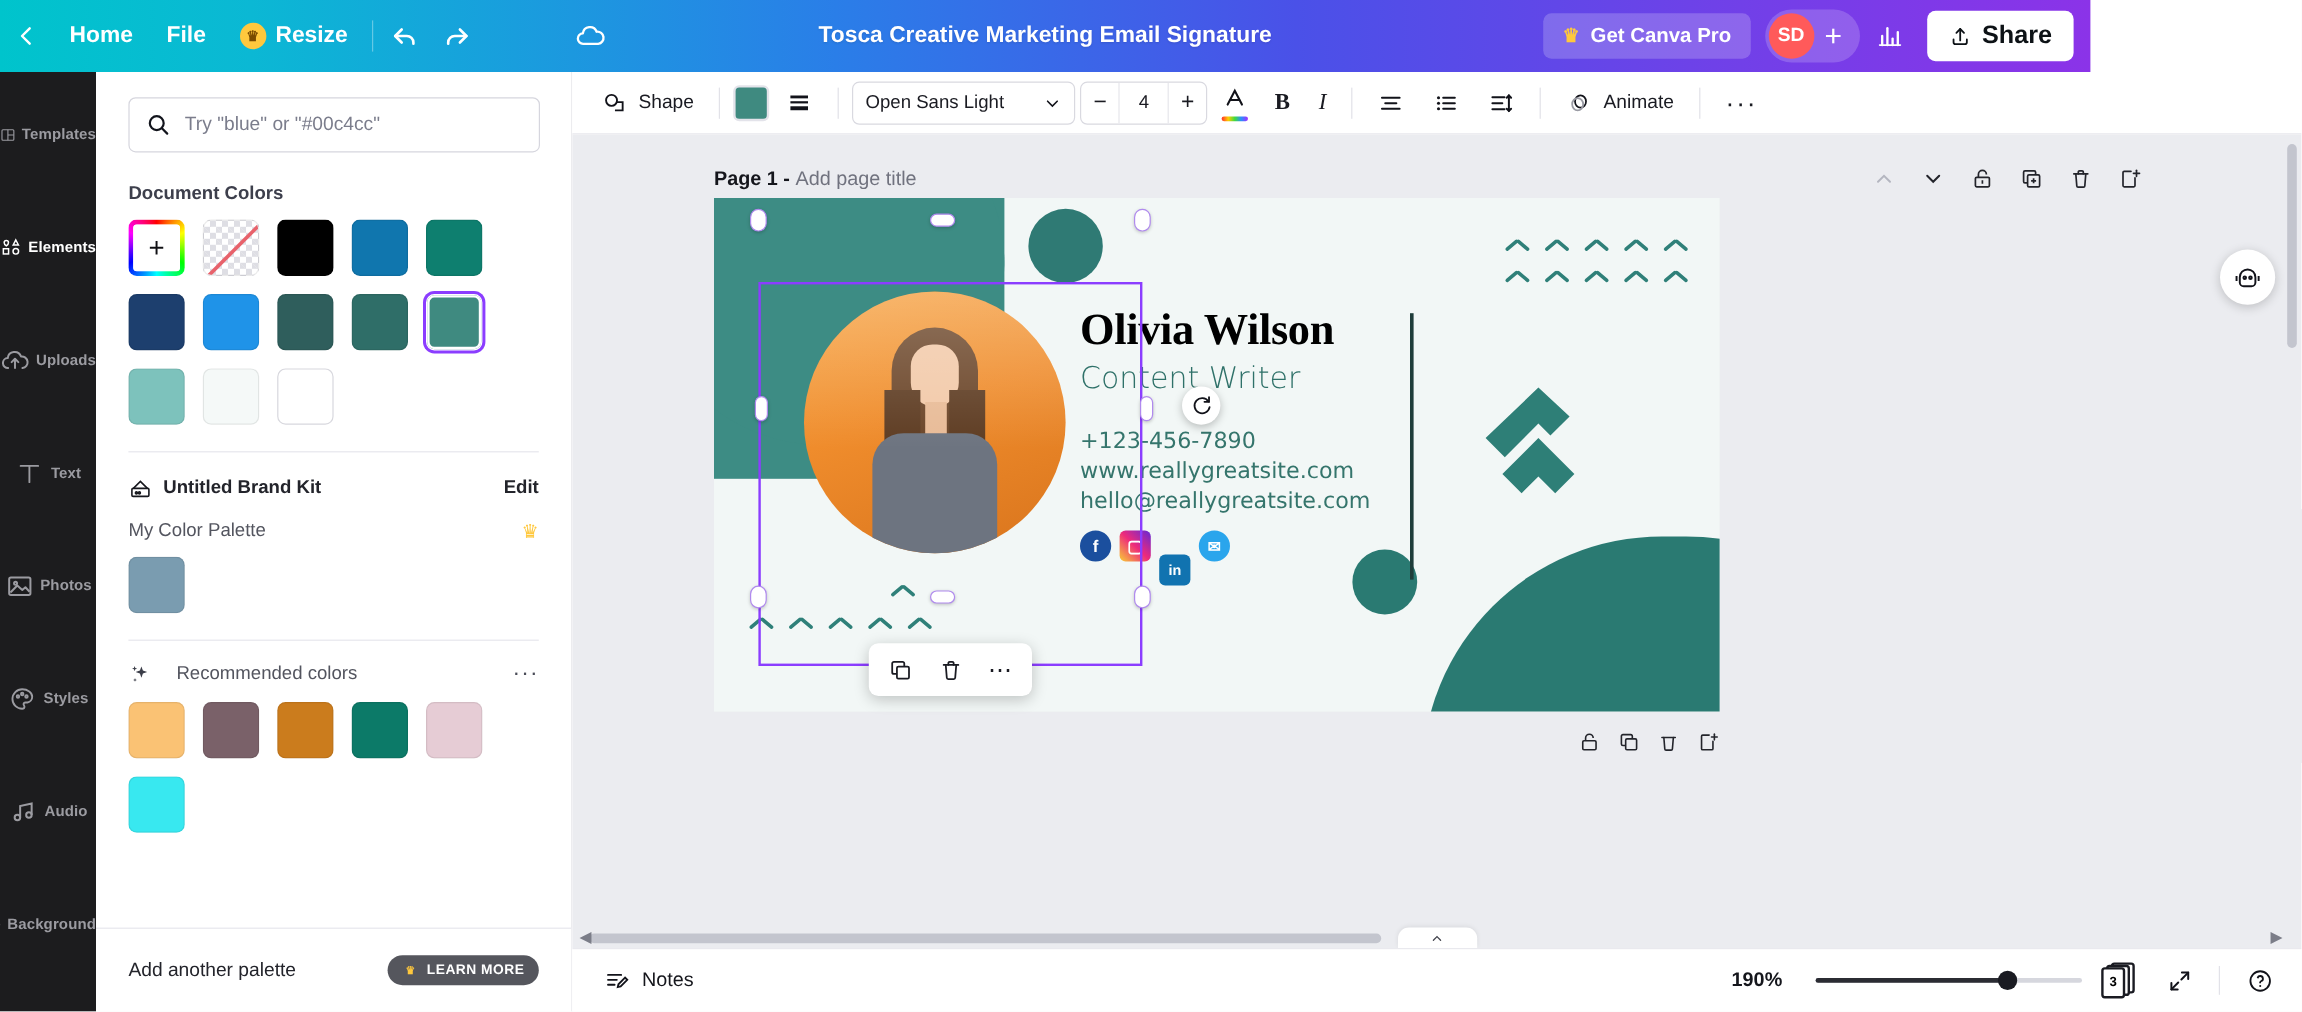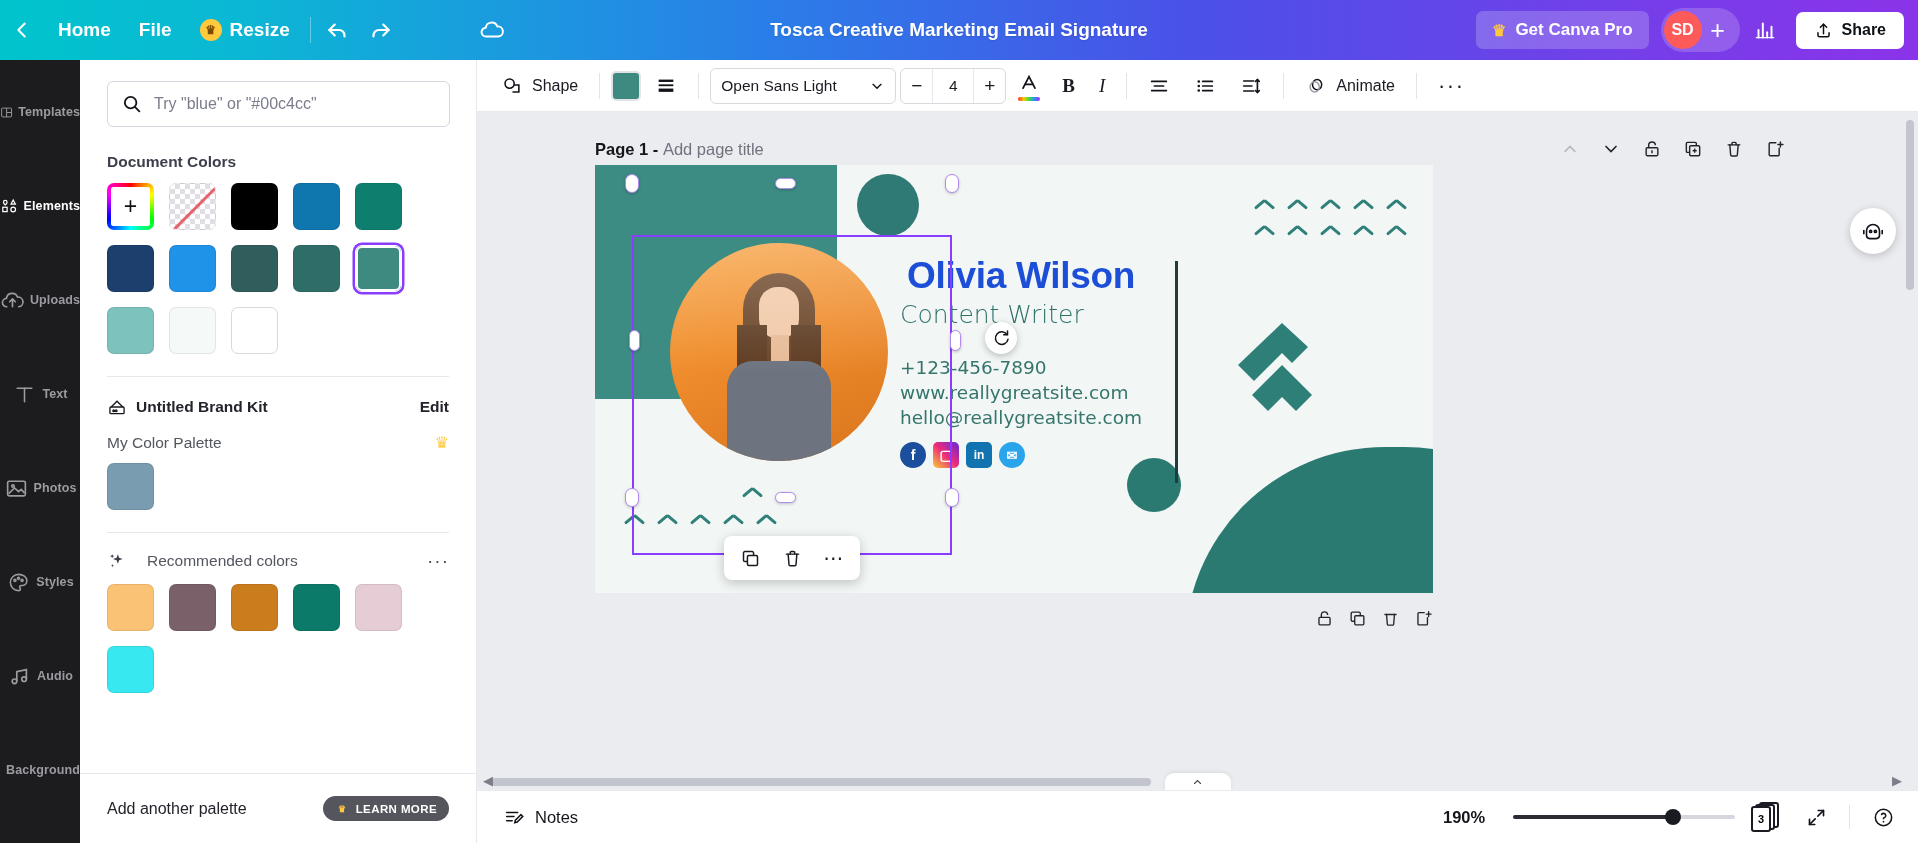--- a/index.html
+++ b/index.html
@@ -6,21 +6,21 @@
   html, body {
     width: 1918px; height: 843px;
     font-family: "Liberation Sans", sans-serif;
     overflow: hidden;
     background: #ffffff;
   }
   body { position: relative; }
 
   
   .topbar {
-    position: absolute; top: 0; left: 0; width: 1918px; height: 60px;
+    position: absolute; top: 0; left: 0; width: 1742px; height: 60px;
     background: linear-gradient(90deg, #00c4cc 0%, #0bb8d4 12%, #2a7ee8 40%, #4a51e8 62%, #6f41e8 82%, #8b33e8 100%);
     display: flex; align-items: center; color: #fff;
   }
   .tb-back { width: 44px; display: flex; align-items: center; justify-content: center; cursor: pointer; }
   .tb-back svg { width: 22px; height: 22px; }
   .tb-item {
     font-size: 19px; font-weight: bold; color: #fff;
     padding: 8px 14px; border-radius: 6px; cursor: pointer;
     display: flex; align-items: center; gap: 8px; white-space: nowrap;
   }
@@ -52,21 +52,21 @@
   }
   .avatar-group { display: flex; align-items: center; background: rgba(255,255,255,0.18); border-radius: 22px; padding: 3px 6px 3px 3px; margin-left: 8px; cursor:pointer;}
   .avatar {
     width: 38px; height: 38px; border-radius: 50%;
     background: #ff5a5a; color: #fff; font-weight: bold; font-size: 16px;
     display: flex; align-items: center; justify-content: center;
   }
   .plus-btn { width: 32px; height: 32px; display:flex; align-items:center; justify-content:center; font-size: 25px; font-weight: 300; color:#fff; cursor:pointer;}
   .share-btn {
     background: #fff; color: #0d1216; border-radius: 7px;
-    padding: 9px 18px; font-size: 16px; font-weight: 600;
+    padding: 9px 18px; font-size: 21px; font-weight: 600;
     display: flex; align-items: center; gap: 9px; cursor: pointer; margin-left: 6px;
   }
   .share-btn svg { width: 19px; height: 19px; }
 
   
   .rail {
     position: absolute; top: 60px; left: 0; width: 80px; height: 783px;
     background: #1c1c1e; display: flex; flex-direction: column;
     align-items: center; padding-top: 14px;
   }
@@ -240,31 +240,31 @@
 
   .chev-group { position: absolute; display: flex; gap: 14px; }
   .chev-mark { position:relative; width: 19px; height: 13px; }
   .chev-mark::before, .chev-mark::after {
     content:''; position:absolute; top: 2px; width: 13px; height: 3.4px; background: #2f8079; border-radius:2px;
   }
   .chev-mark::before { left: 0; transform: rotate(-40deg); transform-origin: left center;}
   .chev-mark::after { right: 0; transform: rotate(40deg); transform-origin: right center;}
 
   .info-block { position: absolute; left: 305px; top: 92px; }
-  .nm { font-size: 37px; font-weight: bold; color: #1d4ed8; letter-spacing: -.3px; line-height: 1.05;
-        font-family: Liberation Sans, sans-serif; text-align: center;}
+  .nm { font-size: 37px; font-weight: bold; color: #000000; letter-spacing: -.3px; line-height: 1.05;
+        font-family: Liberation Serif, serif;}
   .role { font-size: 25px; color: #2f7169; font-weight: 300; margin-top: 5px; line-height:1.1;
           font-family: "DejaVu Sans", sans-serif;}
   .contact { margin-top: 28px; font-size: 18.5px; color: #35756c; line-height: 1.33;
              font-family: "DejaVu Sans", sans-serif;}
   .social { display: flex; gap: 7px; margin-top: 12px; }
   .soc { width: 26px; height: 26px; border-radius: 5px; display:flex; align-items:center; justify-content:center; color:#fff; font-size: 14px; font-weight:bold;}
   .soc.fb { background:#1b4f9e; border-radius:50%; }
   .soc.ig { background: linear-gradient(45deg,#f9ce34,#ee2a7b,#6228d7); }
-  .soc.li { background:#1173b0; }
+  .soc.li { background:#1173b0;margin-top:20px; }
   .soc.tw { background:#2aa5ec; border-radius:50%; }
   .vbar { position: absolute; left: 580px; top: 96px; width: 2.5px; height: 222px; background: #1f3d3a; }
   .logo-mark { position: absolute; left: 625px; top: 152px; width: 140px; height: 118px; }
 
   
   .sel-box { position: absolute; left: 37px; top: 70px; width: 320px; height: 320px; border: 2px solid #8b3dff; pointer-events:none; }
   .handle { position: absolute; background: #fff; border: 1.6px solid #b08aee; border-radius: 11px; box-shadow: 0 1px 3px rgba(0,0,0,.22); }
   .h-corner { width: 14px; height: 19px; }
   .h-mid-h { width: 21px; height: 11px; }
   .h-mid-v { width: 11px; height: 21px; }

